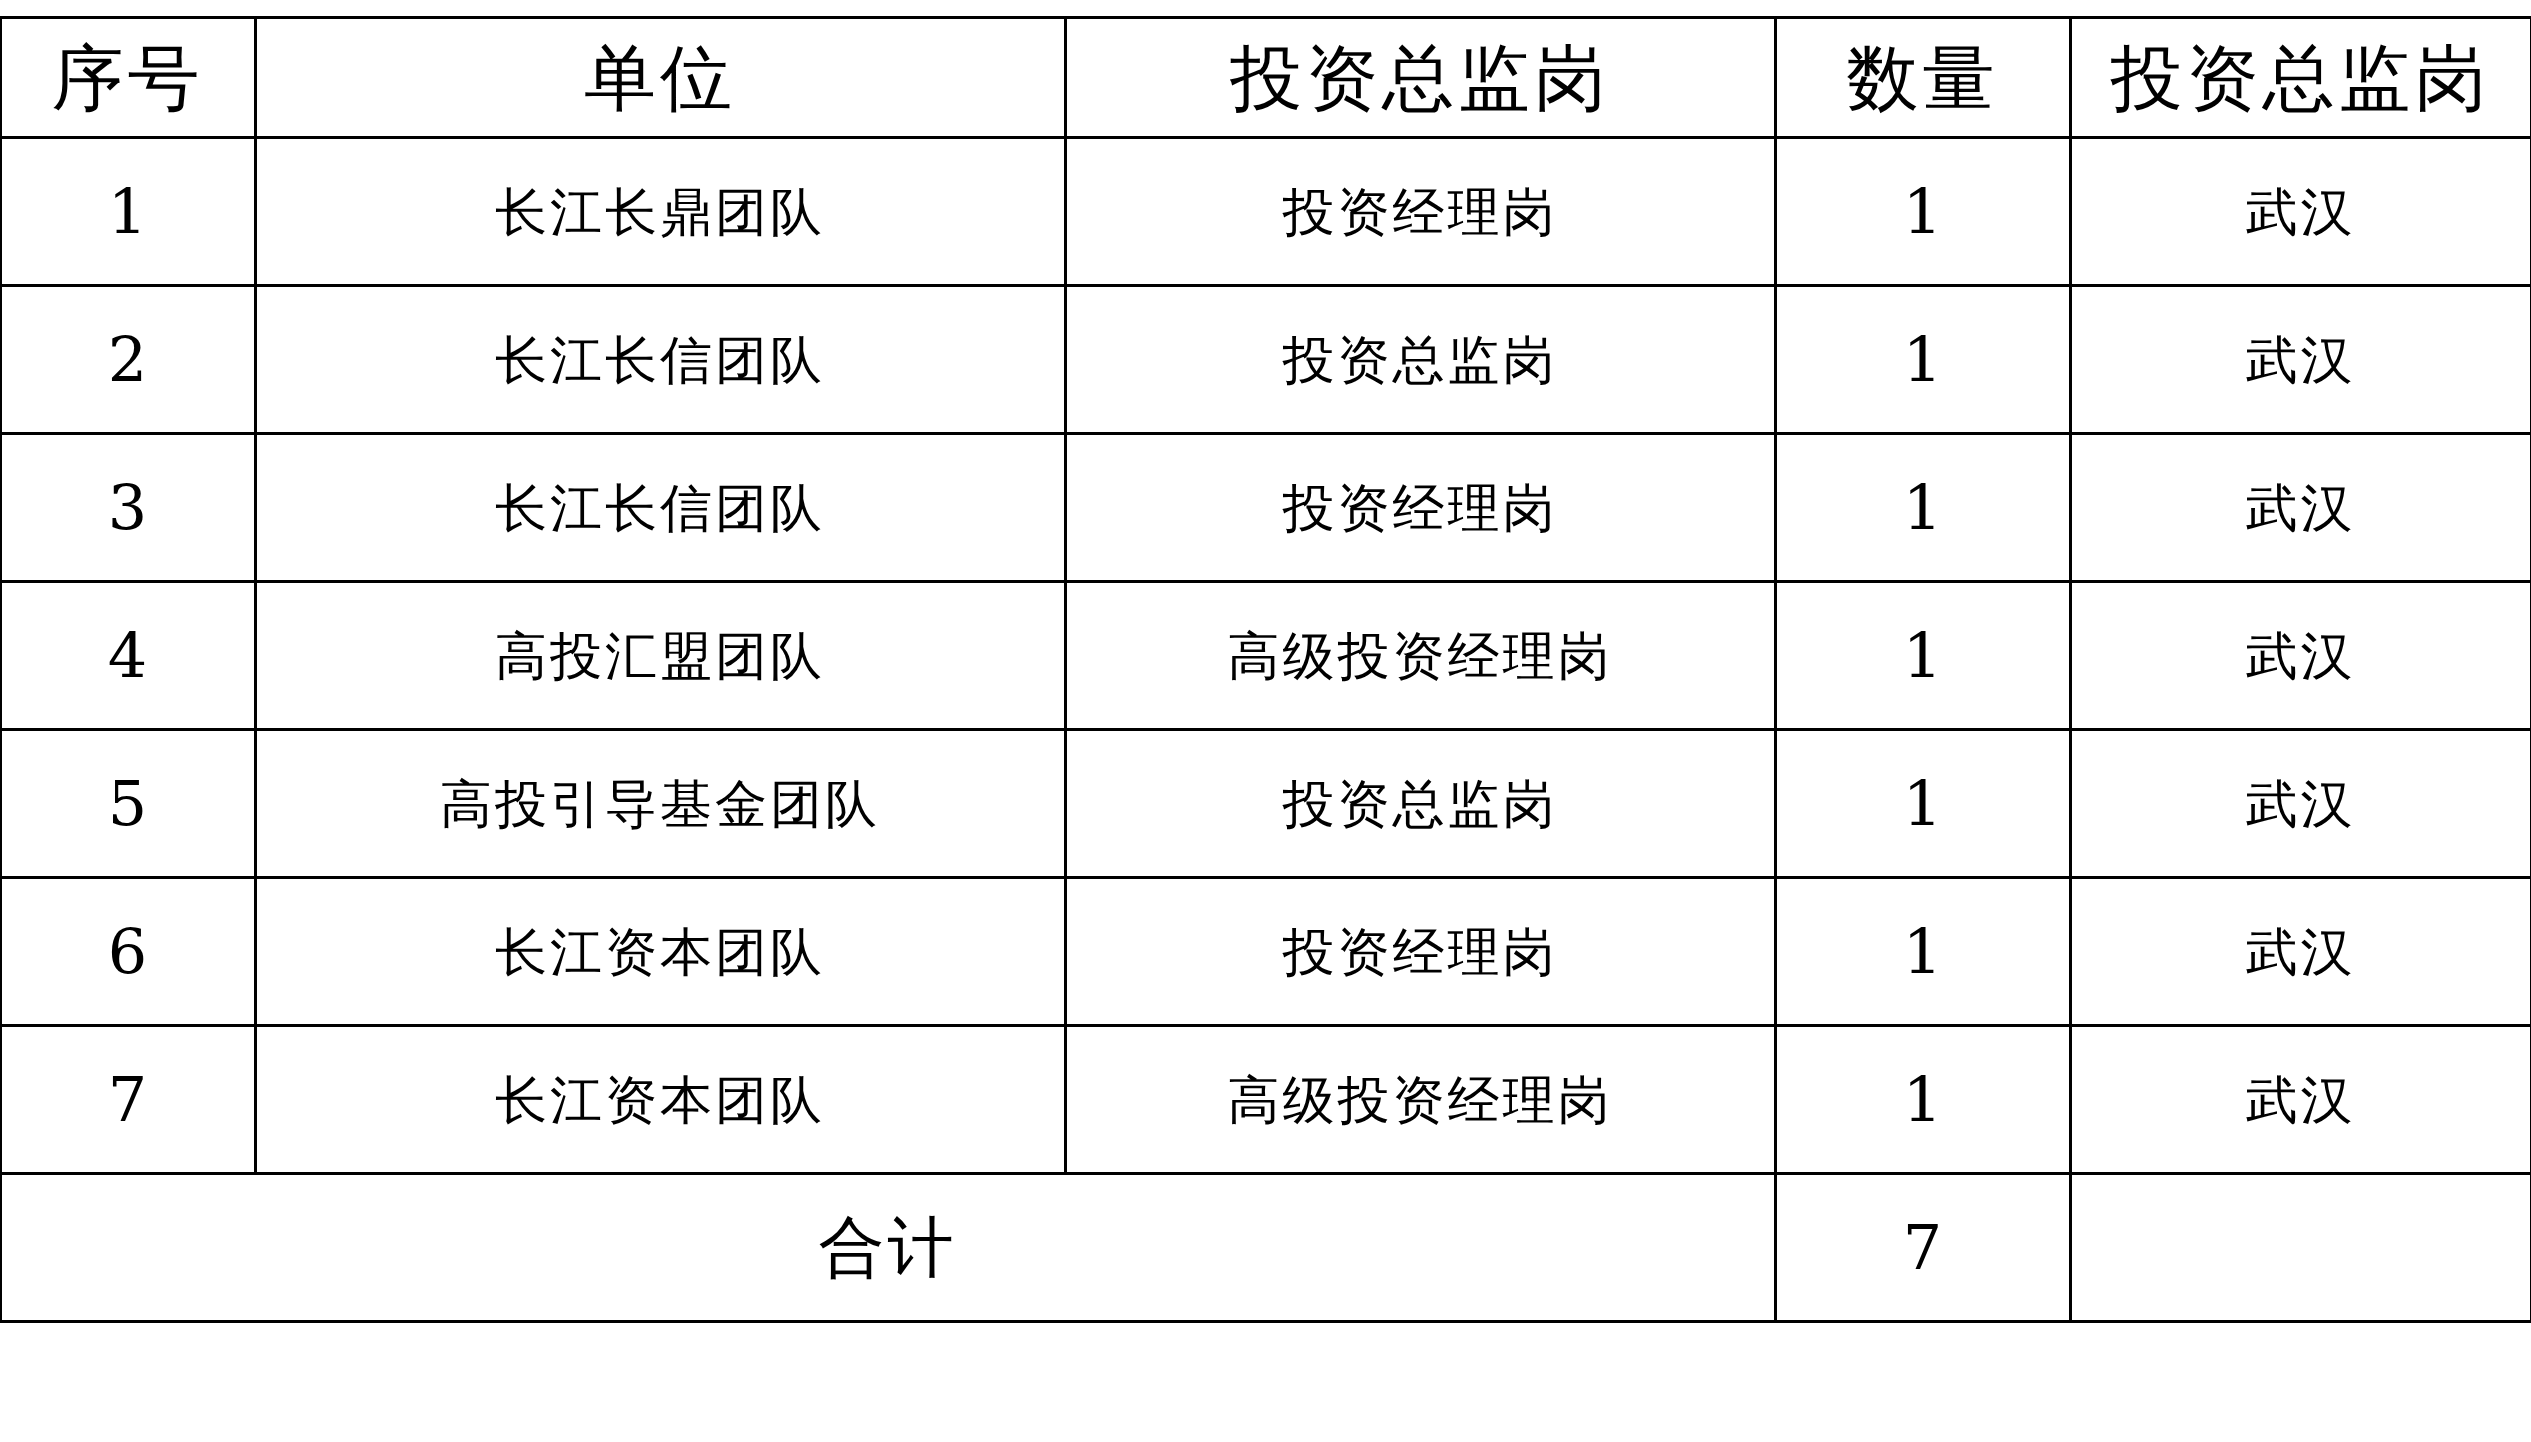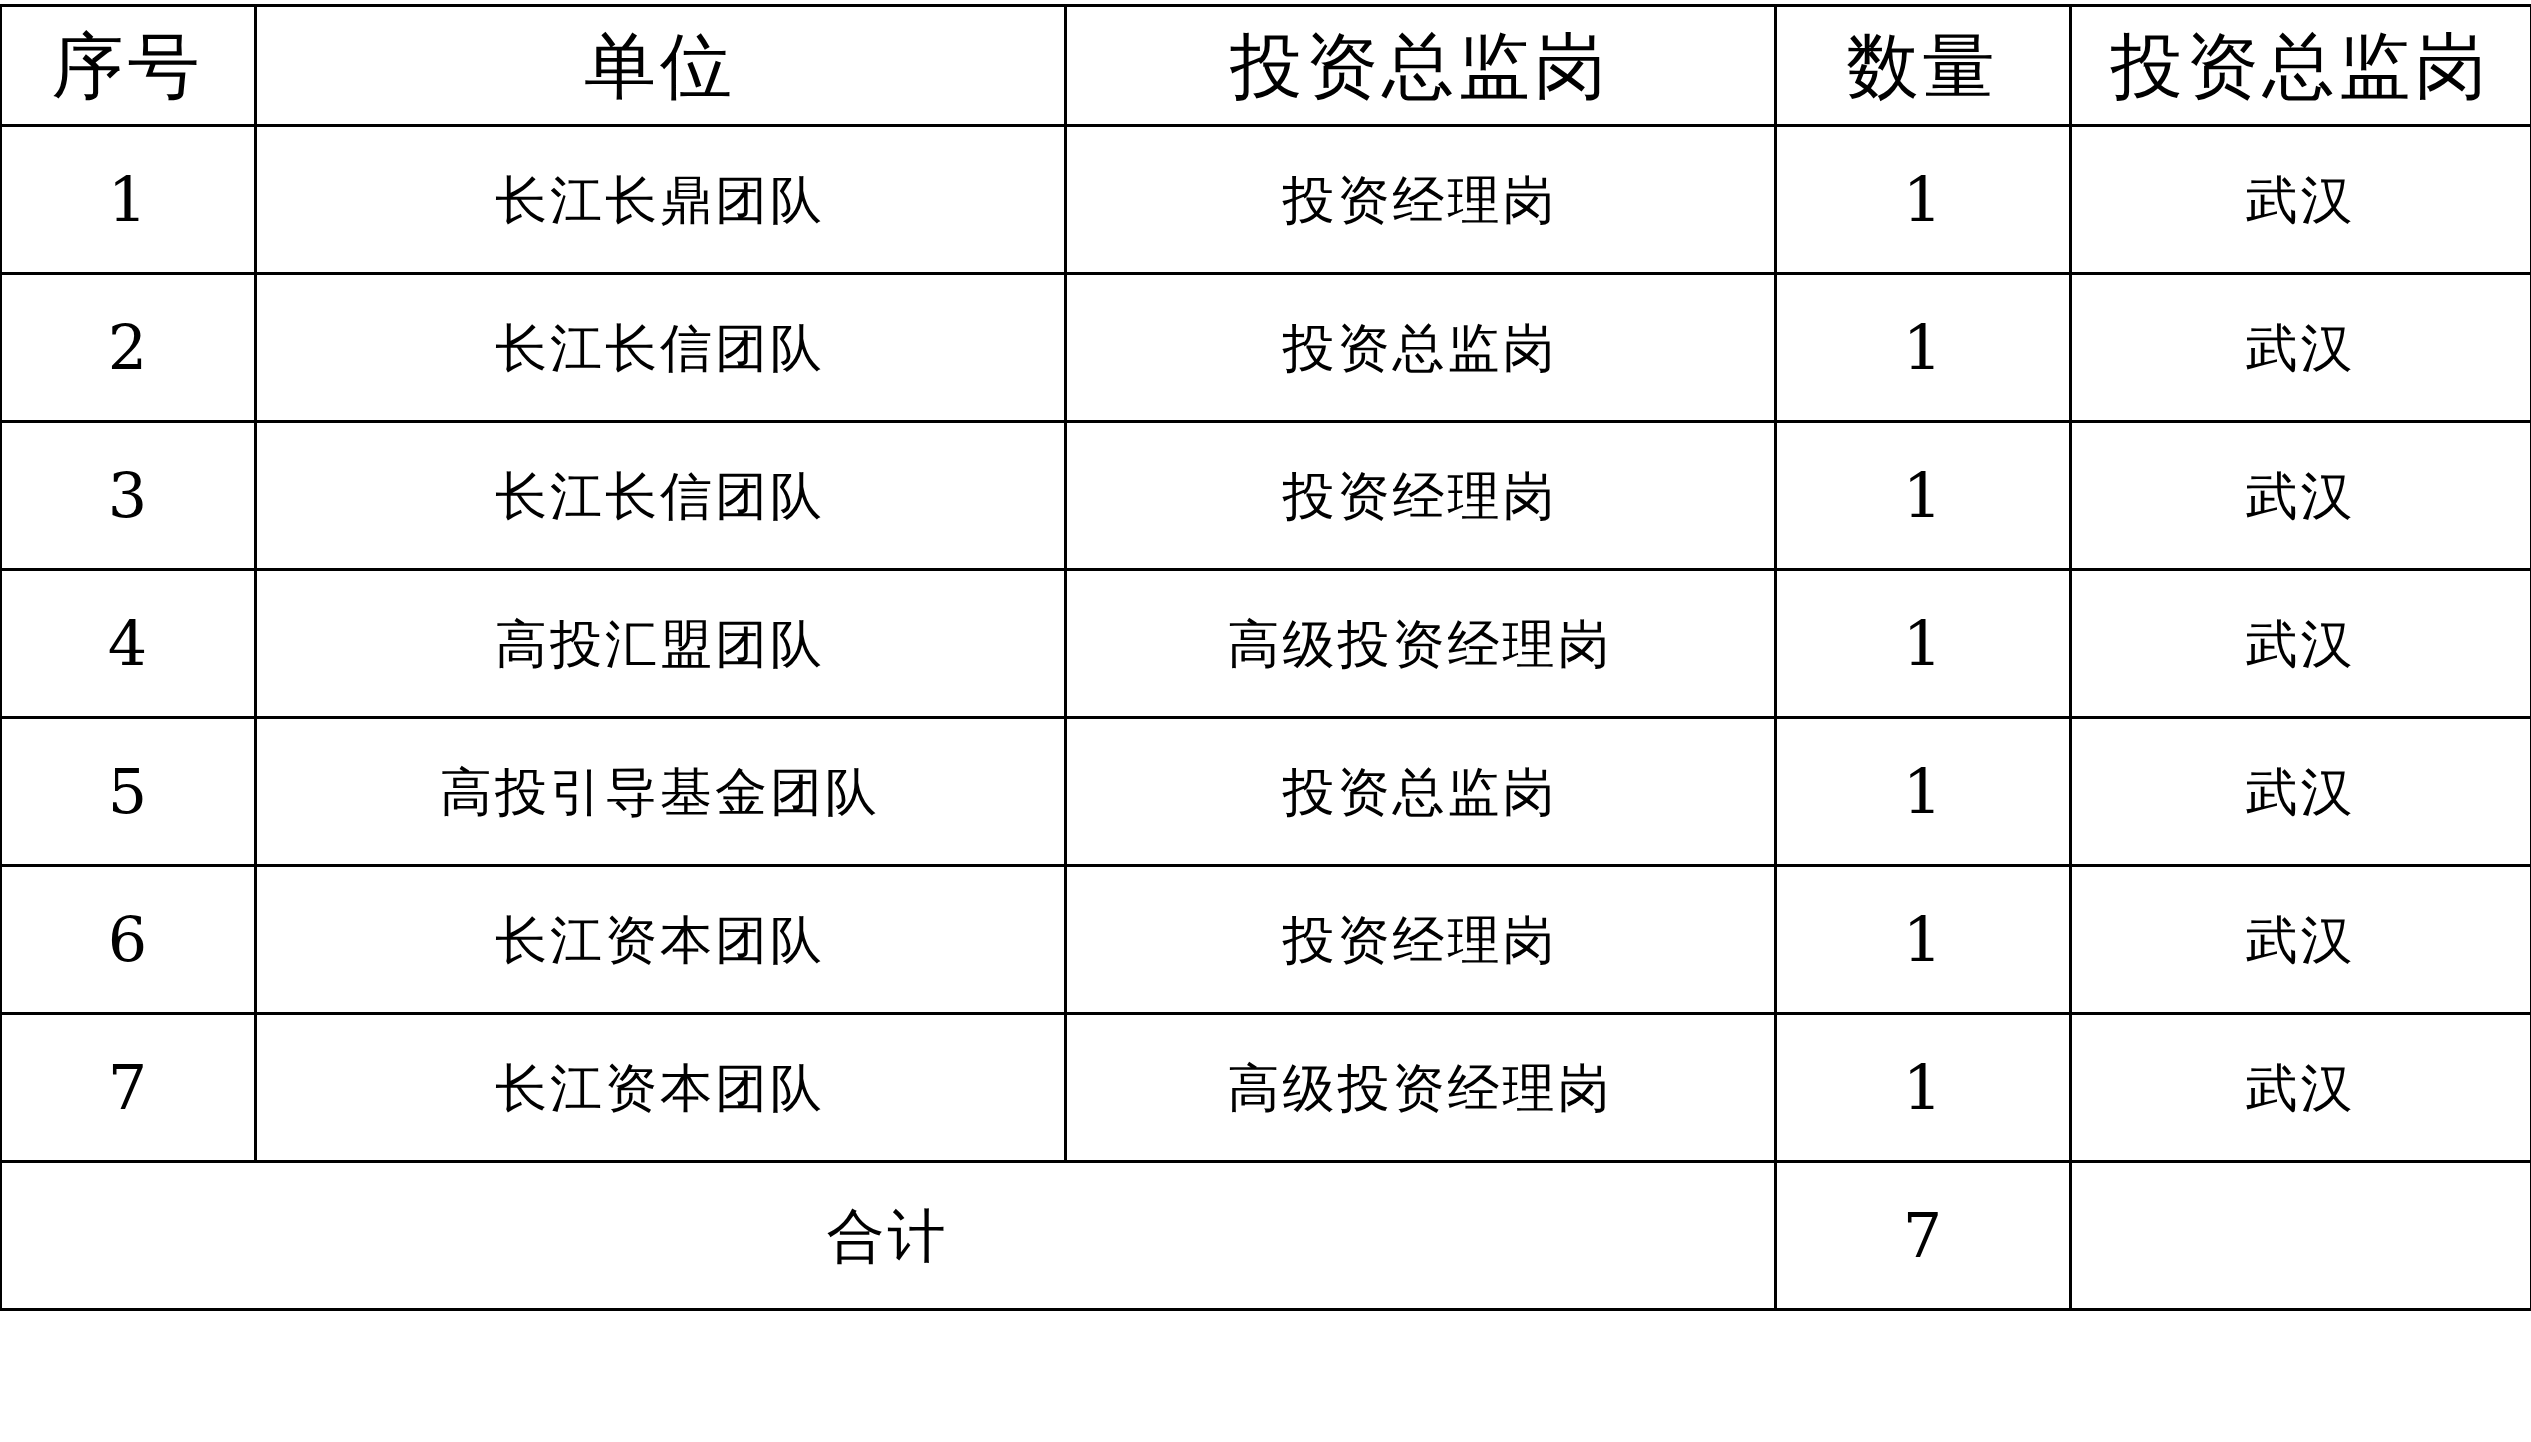--- a/index.html
+++ b/index.html
@@ -19,21 +19,21 @@
     height: 1442px;
     box-sizing: border-box;
     display: flex;
     align-items: flex-start;
     justify-content: center;
   }
   table.job-table {
     border-collapse: collapse;
     table-layout: fixed;
     width: 2531px;
-    margin: 4px;
+    margin: 16px;
   }
   table.job-table td,
   table.job-table th {
     border: 3px solid #000000;
     text-align: center;
     vertical-align: middle;
     font-weight: normal;
     padding: 0;
     line-height: 1.0;
     white-space: nowrap;
@@ -55,21 +55,21 @@
     font-size: 52px;
     letter-spacing: 3px;
   }
   tbody td.num-cell,
   tbody td.seq-cell {
     font-size: 62px;
     letter-spacing: 0;
   }
   tfoot td {
     height: 145px;
-    font-size: 58px;
+    font-size: 66px;
     letter-spacing: 3px;
   }
   tfoot td.total-num {
     font-size: 62px;
     letter-spacing: 0;
   }
   
   table.job-table {
     border: 3px solid #000000;
   }

